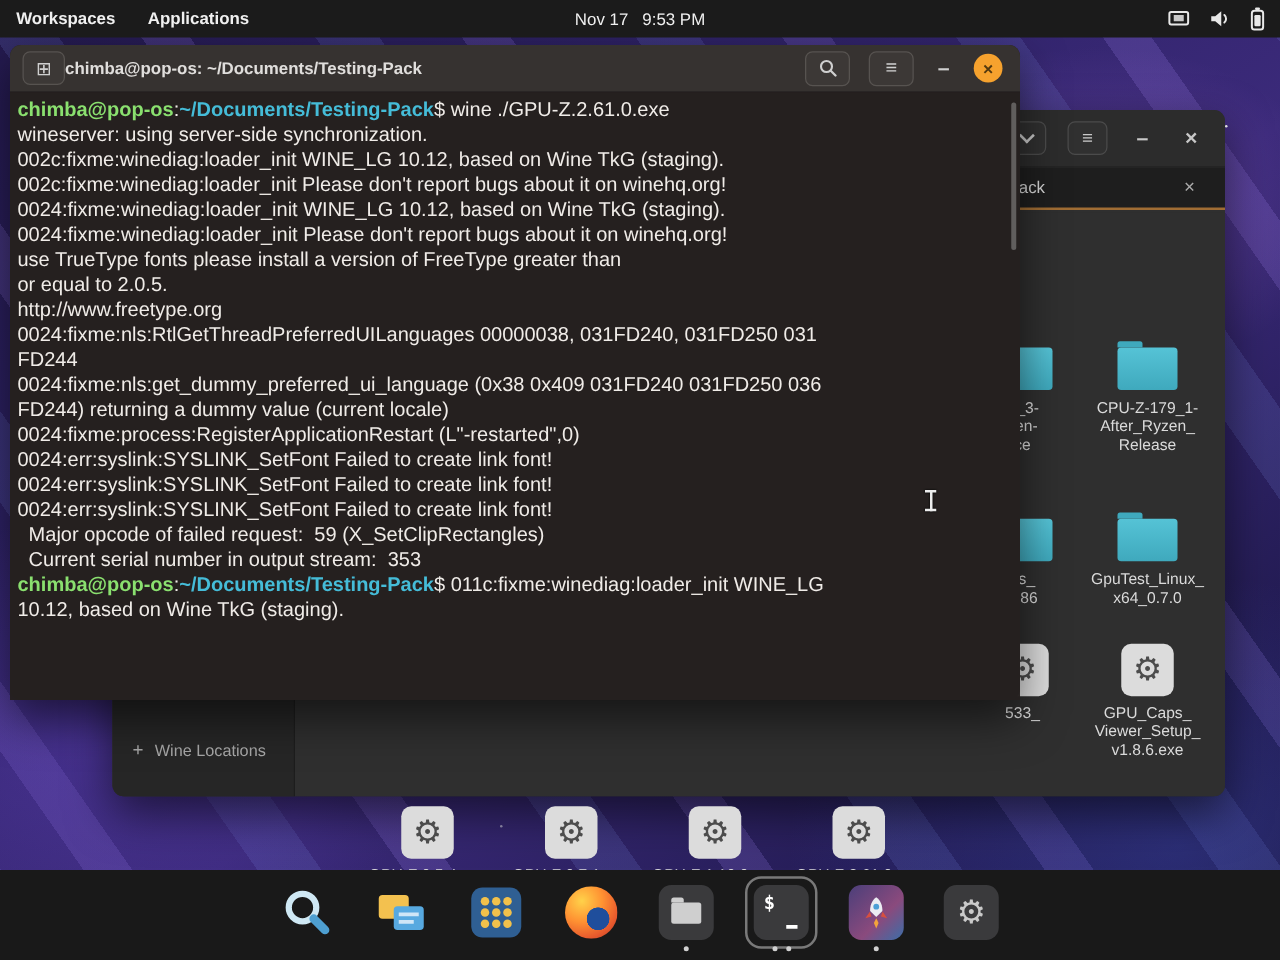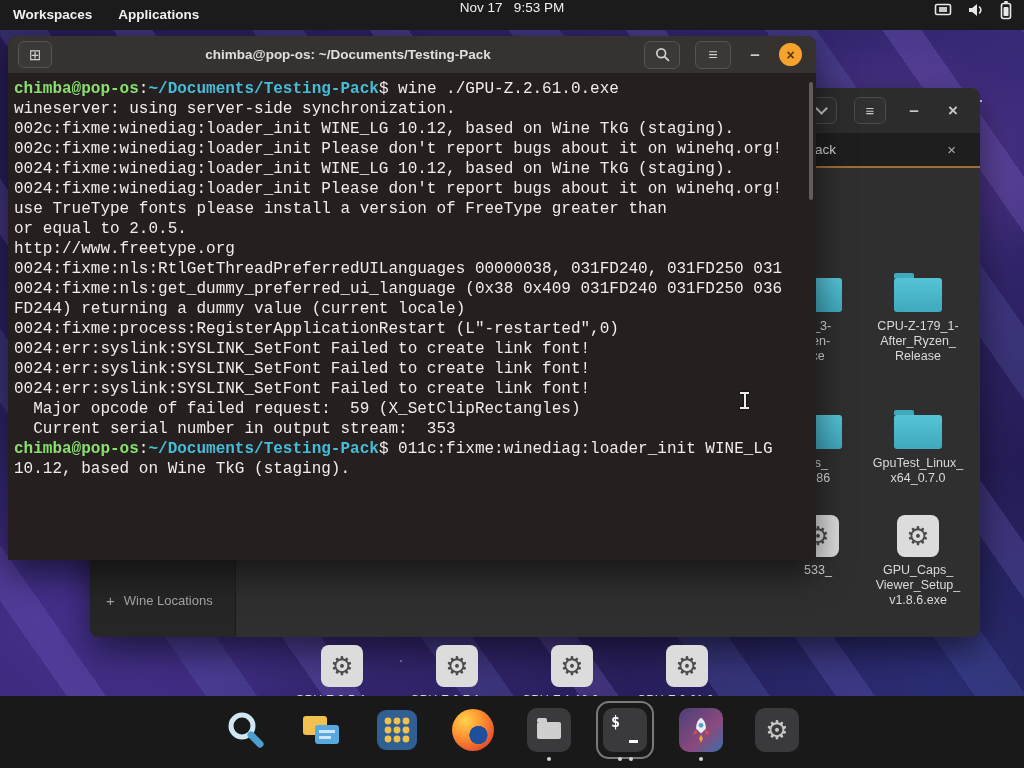--- a/index.html
+++ b/index.html
@@ -14,21 +14,21 @@
       radial-gradient(ellipse 520px 360px at 92% 88%, rgba(70,90,210,.34), transparent 60%),
       repeating-linear-gradient(55deg, rgba(140,160,255,.14) 0 42px, rgba(15,15,55,0) 42px 96px, rgba(170,140,255,.18) 96px 128px, rgba(5,5,45,0) 128px 210px),
       linear-gradient(145deg,#241a4e 0%,#2e2266 28%,#3b2a7a 55%,#251d56 80%,#181238 100%);}
   #wallpaper::after{content:"";position:absolute;width:2px;height:2px;border-radius:50%;background:#fff;
     box-shadow:100px 200px #fff,300px 120px rgba(255,255,255,.8),500px 300px #fff,700px 150px rgba(255,255,255,.7),
     850px 400px #fff,150px 500px rgba(255,255,255,.6),900px 620px #fff,400px 660px rgba(255,255,255,.5),
     60px 350px #fff,980px 100px #fff,640px 80px rgba(255,255,255,.6),240px 90px #fff,960px 470px rgba(255,255,255,.7)}
 
   
   #topbar{position:absolute;top:0;left:0;right:0;height:30px;background:#1b1b1b;z-index:50;
-    display:flex;align-items:flex-start;color:#f0f0f0}
+    display:flex;align-items:center;color:#f0f0f0}
   .tb-menu{padding:0 13px;font-size:13.5px;font-weight:bold;height:30px;line-height:30px;cursor:default}
   #clock{position:absolute;left:50%;transform:translateX(-50%);font-size:13.5px;font-weight:normal;white-space:pre}
   #sysicons{margin-left:auto;display:flex;align-items:center;gap:15px;padding-right:12px}
 
   
   .window{position:absolute;border-radius:9px;box-shadow:0 14px 36px rgba(0,0,0,.55)}
 
   
   #files-window{left:90px;top:88px;width:890px;height:549px;z-index:10;background:#2f2f2f}
   .fheader{position:absolute;top:0;left:0;right:0;height:46px;background:#2c2c2c;border-bottom:1px solid #1f1f1f;
@@ -52,29 +52,29 @@
   .icon-exe{width:42px;height:42px;margin:3px auto 6px;background:#dcdcdc;border-radius:8px;display:flex;align-items:center;
     justify-content:center;font-family:"DejaVu Sans",sans-serif;font-size:26px;color:#4c4c4c;line-height:1}
   .flabel{font-size:12.5px;color:#dadada;white-space:pre-line;line-height:15px}
 
   
   #terminal-window{left:8px;top:36px;width:808px;height:524px;z-index:20;background:#262120}
   .theader{position:absolute;top:0;left:0;right:0;height:38px;background:#363230;border-bottom:1px solid #211e1d;
     border-radius:9px 9px 0 0;display:flex;align-items:center}
   .tleftbtn{margin-left:10px;width:34px;height:27px;border:1px solid #575350;border-radius:6px;color:#cfcfcf;
     font-size:15px;display:flex;align-items:center;justify-content:center;background:rgba(255,255,255,.03)}
-  .ttitle{flex:1;text-align:center;font-size:13.5px;font-weight:bold;color:#e0dedc;white-space:nowrap;overflow:hidden}
+  .ttitle{flex:1;text-align:left;font-size:13.5px;font-weight:bold;color:#e0dedc;white-space:nowrap;overflow:hidden}
   .tbtns{display:flex;align-items:center;gap:15px;margin-right:14px}
   .tbtn{width:36px;height:28px;border:1px solid #575350;border-radius:6px;display:flex;align-items:center;
     justify-content:center;color:#cfcfcf;font-size:16px;background:rgba(255,255,255,.03)}
   .tmin{color:#cfcfcf;font-size:17px;font-weight:bold;width:18px;text-align:center}
   .tclose{width:23px;height:23px;border-radius:50%;background:#f6a22e;color:#53390f;display:flex;align-items:center;
     justify-content:center;font-size:14px;font-weight:bold}
   .tbody{position:absolute;top:38px;left:0;right:0;bottom:0;background:rgba(37,32,31,.97);
-    padding:5px 0 0 6px;font-family:Liberation Mono, monospace;font-size:16px;line-height:20px;color:#f0ece8;overflow:hidden}
+    padding:5px 0 0 6px;font-family:Liberation Sans, sans-serif;font-size:16px;line-height:20px;color:#f0ece8;overflow:hidden}
   .tline{white-space:pre}
   .seg-user{color:#8ae06f;font-weight:bold}
   .seg-path{color:#45bcd8;font-weight:bold}
   .tscroll-thumb{position:absolute;top:46px;right:3px;width:4px;height:118px;background:rgba(255,255,255,.28);border-radius:2px}
 
   
   #dock{position:absolute;left:0;right:0;bottom:0;height:72px;background:#191919;z-index:40}
   .dock-item{position:absolute;top:10px;width:48px;height:48px;display:flex;align-items:center;justify-content:center}
   .ring{position:absolute;inset:-5px;border:2px solid rgba(255,255,255,.42);border-radius:13px}
   .dots{position:absolute;top:51px;left:0;right:0;display:flex;justify-content:center;gap:7px}
@@ -225,20 +225,21 @@
         <div class="tline"><span class="seg-user">chimba@pop-os</span><span>:</span><span class="seg-path">~/Documents/Testing-Pack</span><span>$ wine ./GPU-Z.2.61.0.exe</span></div>
         <div class="tline"><span>wineserver: using server-side synchronization.</span></div>
         <div class="tline"><span>002c:fixme:winediag:loader_init WINE_LG 10.12, based on Wine TkG (staging).</span></div>
         <div class="tline"><span>002c:fixme:winediag:loader_init Please don't report bugs about it on winehq.org!</span></div>
         <div class="tline"><span>0024:fixme:winediag:loader_init WINE_LG 10.12, based on Wine TkG (staging).</span></div>
         <div class="tline"><span>0024:fixme:winediag:loader_init Please don't report bugs about it on winehq.org!</span></div>
         <div class="tline"><span>use TrueType fonts please install a version of FreeType greater than</span></div>
         <div class="tline"><span>or equal to 2.0.5.</span></div>
         <div class="tline"><span>http://www.freetype.org</span></div>
         <div class="tline"><span>0024:fixme:nls:RtlGetThreadPreferredUILanguages 00000038, 031FD240, 031FD250 031</span></div>
+        <div class="tline"><span>FD244</span></div>
         <div class="tline"><span>0024:fixme:nls:get_dummy_preferred_ui_language (0x38 0x409 031FD240 031FD250 036</span></div>
         <div class="tline"><span>FD244) returning a dummy value (current locale)</span></div>
         <div class="tline"><span>0024:fixme:process:RegisterApplicationRestart (L"-restarted",0)</span></div>
         <div class="tline"><span>0024:err:syslink:SYSLINK_SetFont Failed to create link font!</span></div>
         <div class="tline"><span>0024:err:syslink:SYSLINK_SetFont Failed to create link font!</span></div>
         <div class="tline"><span>0024:err:syslink:SYSLINK_SetFont Failed to create link font!</span></div>
         <div class="tline"><span>  Major opcode of failed request:  59 (X_SetClipRectangles)</span></div>
         <div class="tline"><span>  Current serial number in output stream:  353</span></div>
         <div class="tline"><span class="seg-user">chimba@pop-os</span><span>:</span><span class="seg-path">~/Documents/Testing-Pack</span><span>$ 011c:fixme:winediag:loader_init WINE_LG</span></div>
         <div class="tline"><span>10.12, based on Wine TkG (staging).</span></div>

